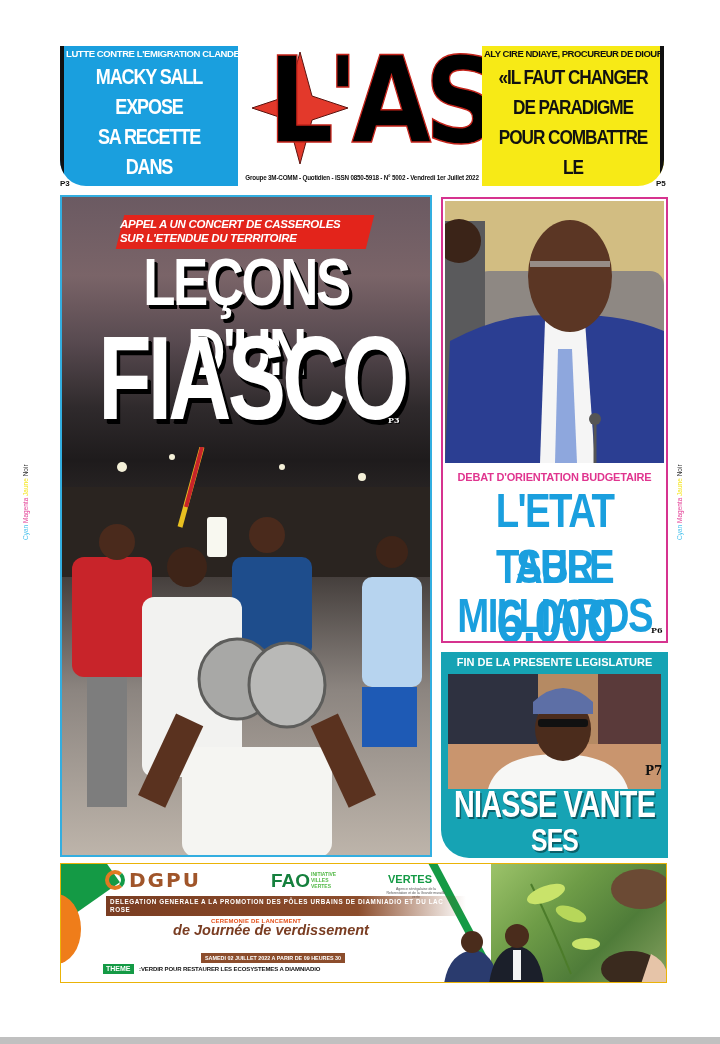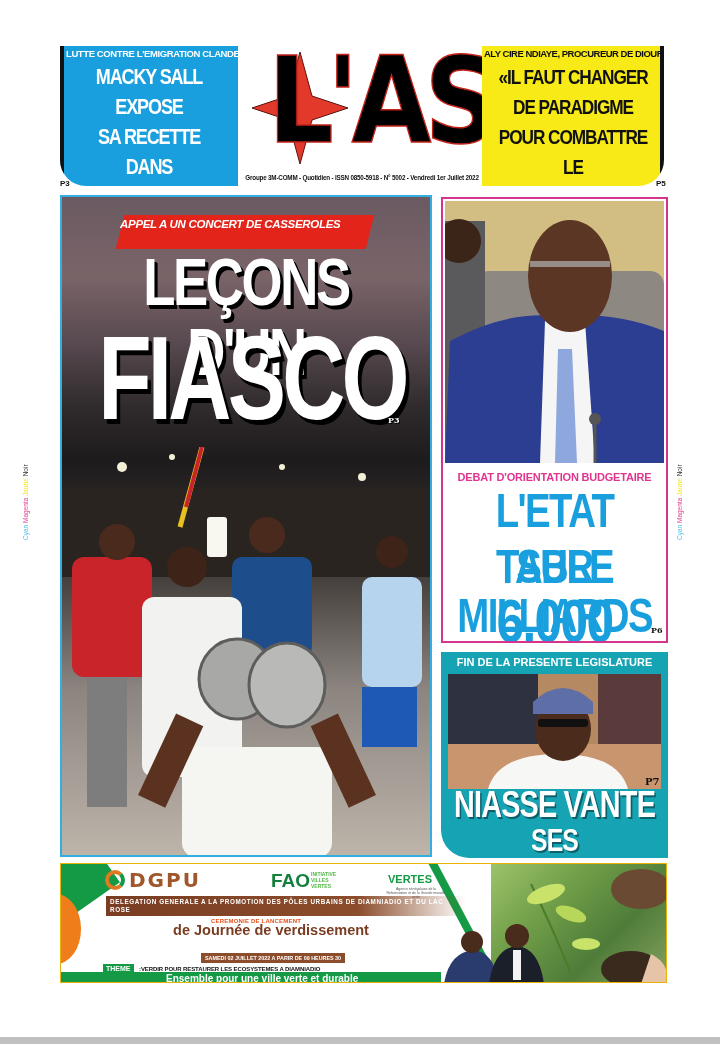--- a/index.html
+++ b/index.html
@@ -119,21 +119,21 @@
     background: #16a3b4; border-radius: 0 0 0 28px; overflow: hidden; padding-left: 28px;
   }
   .niasse-kicker {
     position: absolute; left: 0; top: 4px; width: 227px; text-align: center;
     color: #fff; font-weight: 700; font-size: 11px; white-space: nowrap;
   }
   .niasse-photo {
     position: absolute; left: 7px; top: 22px; width: 213px; height: 115px; overflow: hidden;
     background: linear-gradient(180deg, #b08860 0%, #a4845f 40%, #c29675 70%, #d8a884 100%);
   }
-  .niasse-page-ref { position: absolute; left: 204px; top: 124px; font-size: 10px; font-weight: 700; color: #111; font-family: "DejaVu Serif", serif; }
+  .niasse-page-ref { position: absolute; left: 204px; top: 112px; font-size: 12px; font-weight: 700; color: #111; font-family: "DejaVu Serif", serif; }
   .niasse-head {
     position: absolute; left: -14px; top: 136px; width: 255px; text-align: center;
     color: #fff; font-weight: 700; line-height: 34px;
     transform: scaleX(0.80); transform-origin: center top;
     text-shadow: 2px 2px 0 #0b5f69;
   }
   .niasse-head .l1 { display: block; font-size: 36px; letter-spacing: -1px; height: 36px; }
   .niasse-head .l2 { display: block; font-size: 31px; letter-spacing: -1px; height: 32px; }
 
   
@@ -171,21 +171,21 @@
   .ad-delegation {
     position: absolute; left: 45px; top: 32px; width: 360px; height: 20px;
     background: linear-gradient(90deg, #7a3d22 0%, #8c4d2c 70%, rgba(140,77,44,0) 100%);
     color: #fff; font-weight: 700; font-size: 6.3px; line-height: 8px; padding: 2px 4px; letter-spacing: 0.6px;
   }
   .ad-ceremonie {
     position: absolute; left: 150px; top: 54px; color: #e4521c; font-weight: 700; font-size: 6px; letter-spacing: 0.2px;
   }
   .ad-title {
     position: absolute; left: 90px; top: 60px; width: 240px; text-align: center;
-    color: #7a3d22; font-weight: 700; font-size: 14.5px; line-height: 13px;
+    color: #7a3d22; font-weight: 700; font-size: 14.5px; line-height: 13px; font-style: italic;
   }
   .ad-date {
     position: absolute; left: 140px; top: 89px; height: 10px; padding: 0 4px;
     background: #8c4d2c; color: #fff; font-weight: 700; font-size: 5.4px; line-height: 10px;
   }
   .ad-theme-label {
     position: absolute; left: 42px; top: 100px; height: 10px; padding: 0 3px;
     background: #149a45; color: #fff; font-weight: 700; font-size: 7px; line-height: 10px;
   }
   .ad-theme-text {
@@ -297,20 +297,21 @@
 
     <rect x="120" y="300" width="150" height="110" fill="#f5f5f2" rx="14"></rect>
     <ellipse cx="175" cy="232" rx="38" ry="40" fill="#a8a8a6" stroke="#5d5d5b" stroke-width="3"></ellipse>
     <ellipse cx="225" cy="238" rx="38" ry="42" fill="#b9b9b7" stroke="#5d5d5b" stroke-width="3"></ellipse>
     <rect x="100" y="270" width="30" height="90" fill="#5a321f" transform="rotate(25 115 300)"></rect>
     <rect x="260" y="270" width="30" height="90" fill="#5a321f" transform="rotate(-25 275 300)"></rect>
   </svg>
   <div class="ribbon"></div>
   <div class="ribbon-text">
     <div>APPEL A UN CONCERT DE CASSEROLES</div>
+    <div>SUR L'ETENDUE DU TERRITOIRE</div>
   </div>
   <div class="main-head-1">LEÇONS D'UN</div>
   <div class="main-head-2">FIASCO</div>
   <div class="main-page-ref">P3</div>
 </div>
 
 <div class="budget-story">
   <div class="budget-photo">
     <svg width="219" height="262" viewBox="0 0 219 262">
       <rect x="0" y="0" width="219" height="262" fill="#d2bd82"></rect>
@@ -385,16 +386,15 @@
   <div class="ad-date">SAMEDI 02 JUILLET 2022 A PARIR DE 09 HEURES 30</div>
   <svg class="ad-people" viewBox="0 0 110 62">
     <path d="M5 62 Q10 30 35 28 Q55 30 60 62 Z" fill="#2a3b6e"></path>
     <circle cx="33" cy="20" r="11" fill="#4a2c1c"></circle>
     <path d="M50 62 Q55 26 78 24 Q100 26 105 62 Z" fill="#1b1f2a"></path>
     <circle cx="78" cy="14" r="12" fill="#4a2c1c"></circle>
     <rect x="74" y="28" width="8" height="30" fill="#f4f4f4"></rect>
   </svg>
   <div class="ad-theme-label">THEME</div>
   <div class="ad-theme-text">:VERDIR POUR RESTAURER LES ECOSYSTEMES A DIAMNIADIO</div>
-  <div class="ad-slogan">Ensemble pour une ville verte et durable</div>
 </div>
 
 <div class="bottom-strip"></div>
 
 </body></html>

